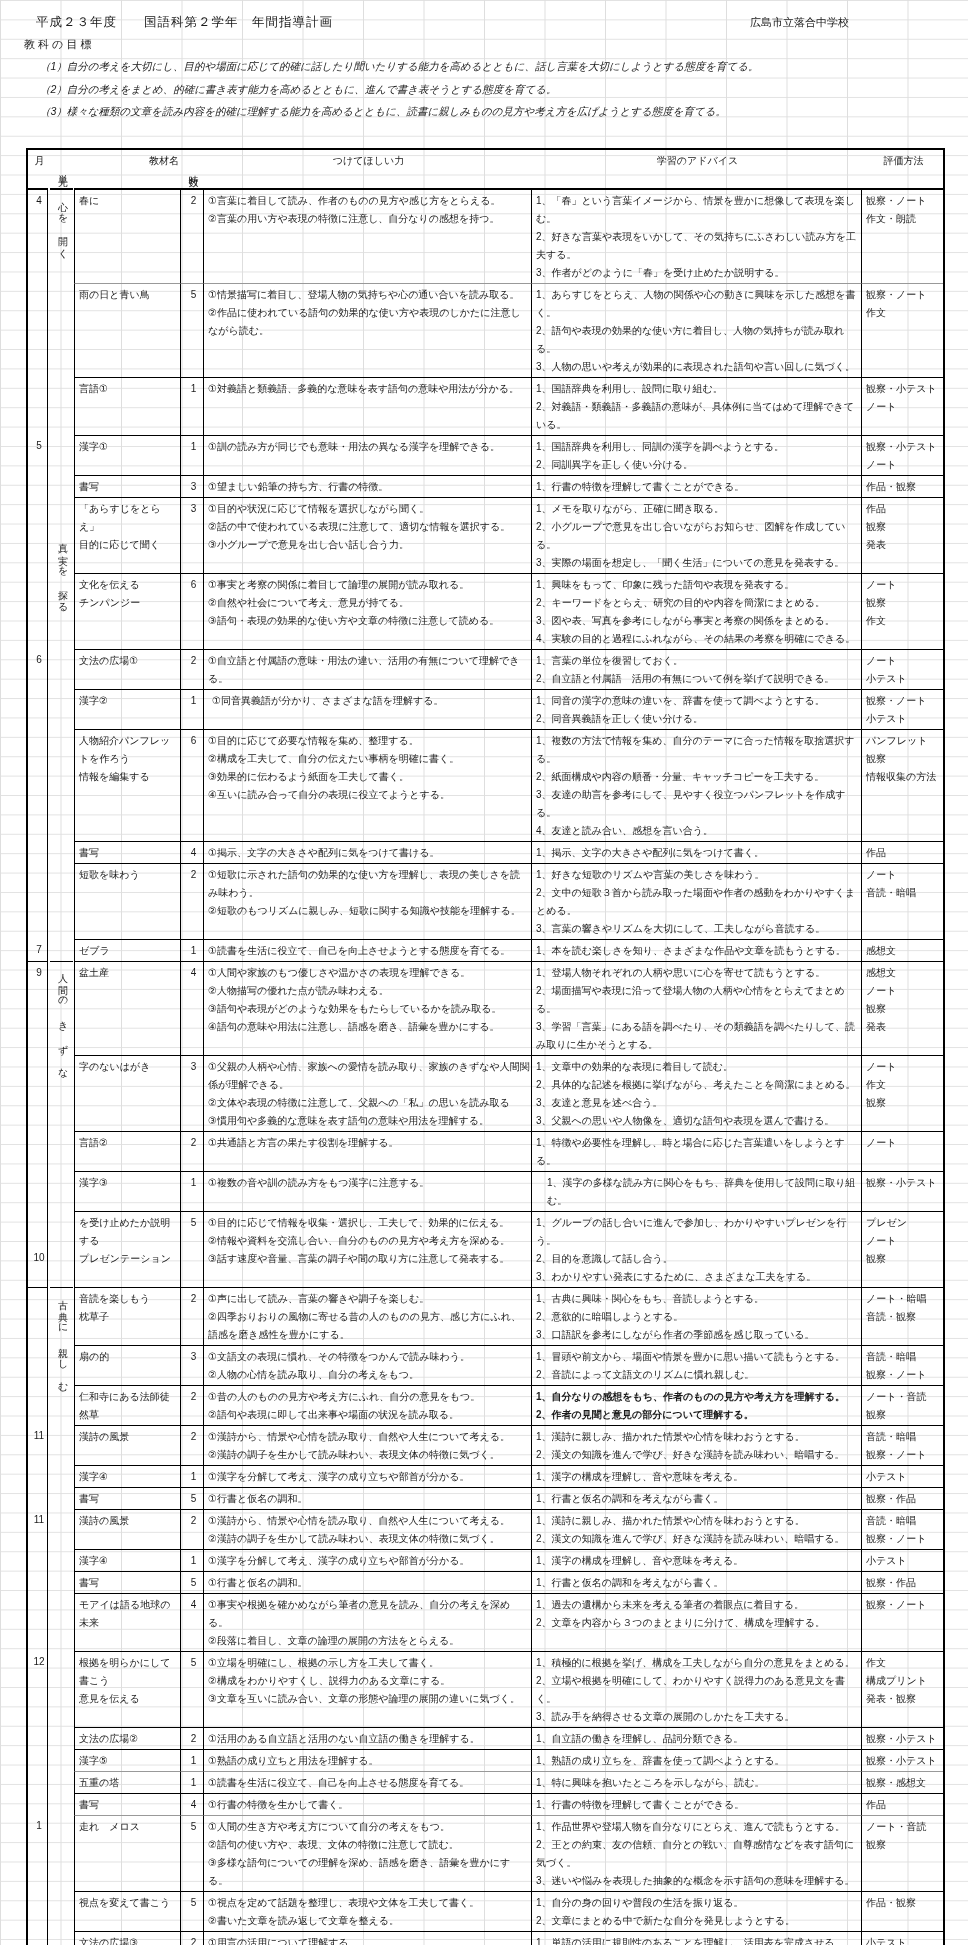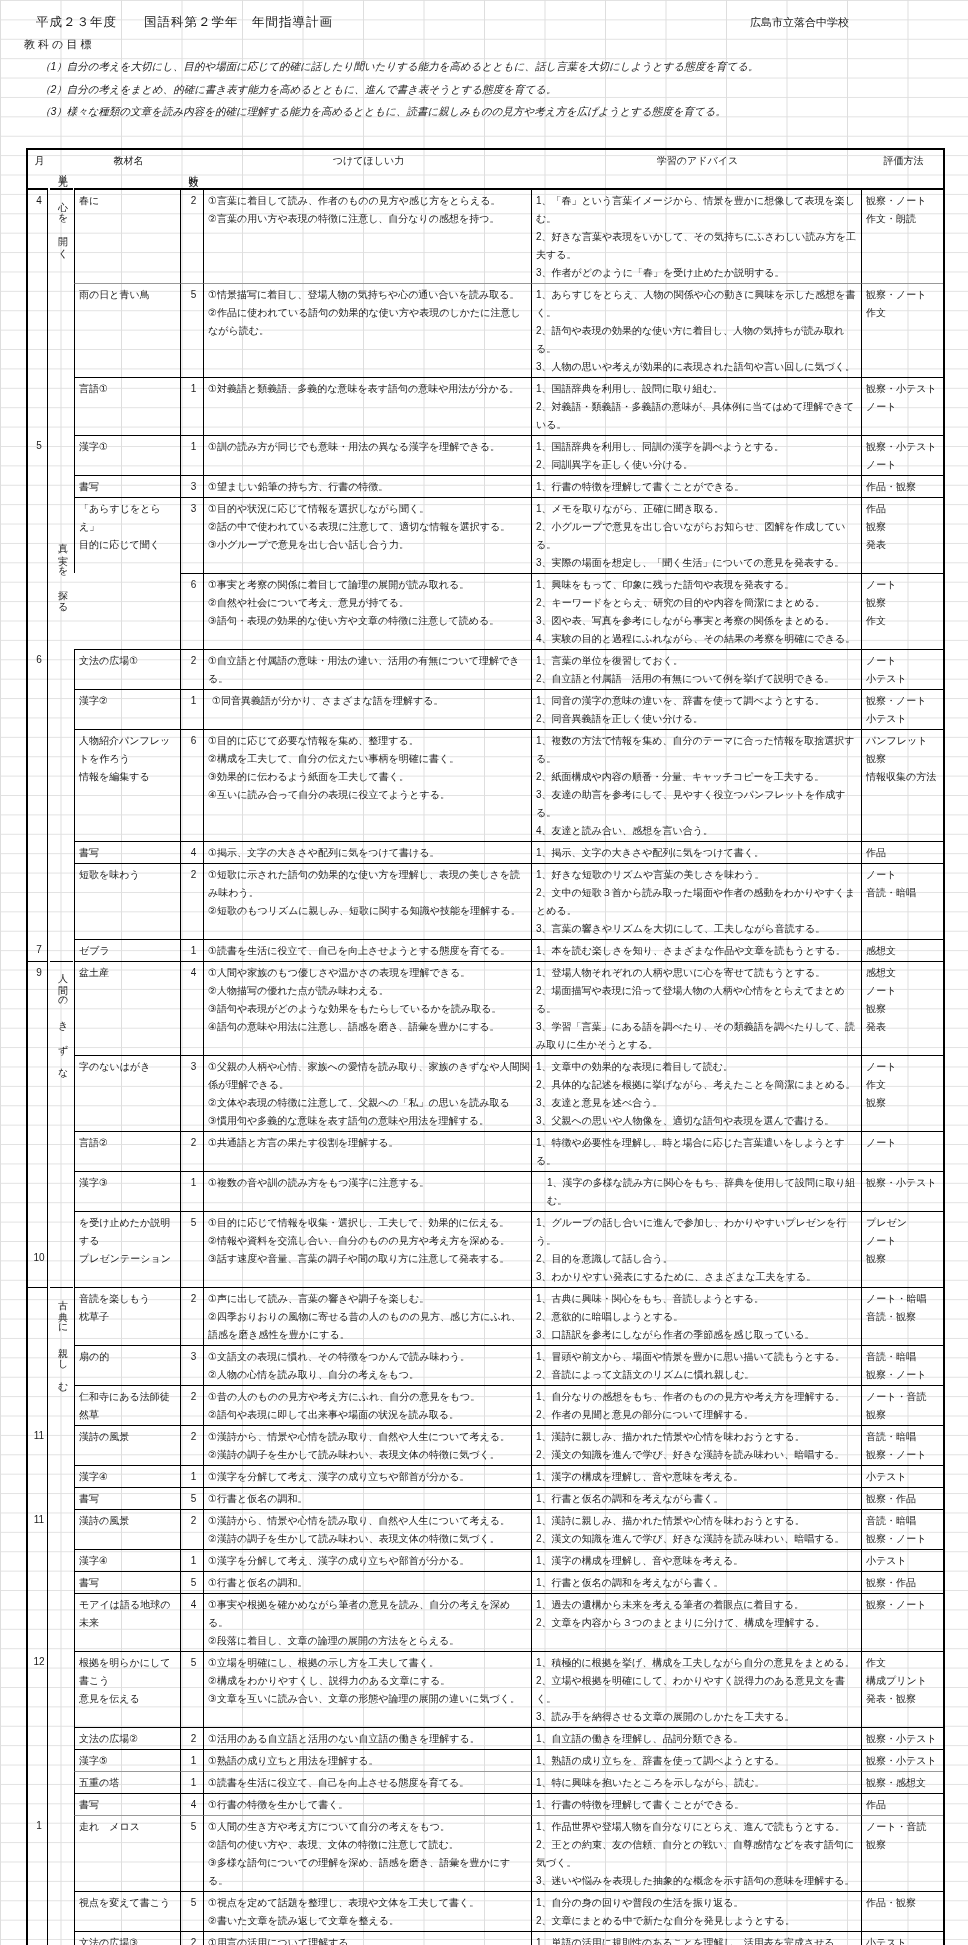--- a/index.html
+++ b/index.html
@@ -29,21 +29,21 @@
   .grid{
     display:grid;
     grid-template-columns:20px 26px 106px 23px 328px 330px 82px;
     width:915px;
     margin-left:26px;
     border:2px solid #000;
     box-sizing:content-box;
   }
   .grid>div{font-size:10px;line-height:18px;box-sizing:border-box;padding:2px 1px 1px 4px;}
   .hd{height:40px;border-bottom:2px solid #000;text-align:center;padding-top:3px;}
-  .hd-material{text-align:center;}
+  .hd-material{text-align:right;}
   .hd-unit,.hd-hours{writing-mode:vertical-rl;text-orientation:upright;justify-self:center;padding:3px 0 0 0;letter-spacing:3px;}
   .c-month{border-right:1px solid #000;text-align:center;padding-left:0;}
   .c-unit{writing-mode:vertical-rl;text-orientation:upright;letter-spacing:12px;justify-self:center;padding:4px 0 0 0;overflow:visible;}
   .c-mat,.c-hours,.c-skills,.c-advice,.c-eval{border-left:1px solid #000;}
   .c-hours{text-align:center;padding-left:0;}
   .slot{min-height:18px;}
   .sb{border-top:1px solid #000;}
   .sg{border-top:1px solid #999;}
 </style>
 </head>
@@ -166,20 +166,24 @@
         <div class="slot">1、メモを取りながら、正確に聞き取る。</div>
         <div class="slot">2、小グループで意見を出し合いながらお知らせ、図解を作成している。</div>
         <div class="slot">3、実際の場面を想定し、「聞く生活」についての意見を発表する。</div>
       </div>
       <div class="c-eval sb" style="grid-area: 7 / 7;">
         <div class="slot">作品</div>
         <div class="slot">観察</div>
         <div class="slot">発表</div>
       </div>
       <div class="c-month" style="grid-area: 8 / 1;"></div>
+      <div class="c-mat sb" style="grid-area: 8 / 3;">
+        <div class="slot">文化を伝える</div>
+        <div class="slot">チンパンジー</div>
+      </div>
       <div class="c-hours sb" style="grid-area: 8 / 4;">6</div>
       <div class="c-skills sb" style="grid-area: 8 / 5;">
         <div class="slot">①事実と考察の関係に着目して論理の展開が読み取れる。</div>
         <div class="slot">②自然や社会について考え、意見が持てる。</div>
         <div class="slot">③語句・表現の効果的な使い方や文章の特徴に注意して読める。</div>
       </div>
       <div class="c-advice sb" style="grid-area: 8 / 6;">
         <div class="slot">1、興味をもって、印象に残った語句や表現を発表する。</div>
         <div class="slot">2、キーワードをとらえ、研究の目的や内容を簡潔にまとめる。</div>
         <div class="slot">3、図や表、写真を参考にしながら事実と考察の関係をまとめる。</div>
@@ -421,21 +425,21 @@
       </div>
       <div class="c-month" style="grid-area: 22 / 1;"></div>
       <div class="c-mat sb" style="grid-area: 22 / 3;">
         <div class="slot">仁和寺にある法師徒然草</div>
       </div>
       <div class="c-hours sb" style="grid-area: 22 / 4;">2</div>
       <div class="c-skills sb" style="grid-area: 22 / 5;">
         <div class="slot">①昔の人のものの見方や考え方にふれ、自分の意見をもつ。</div>
         <div class="slot">②語句や表現に即して出来事や場面の状況を読み取る。</div>
       </div>
-      <div class="c-advice sb" style="grid-area: 22 / 6;">
+      <div class="c-advice sb" style="grid-area: 22 / 6; font-weight: bold;">
         <div class="slot">1、自分なりの感想をもち、作者のものの見方や考え方を理解する。</div>
         <div class="slot">2、作者の見聞と意見の部分について理解する。</div>
       </div>
       <div class="c-eval sb" style="grid-area: 22 / 7;">
         <div class="slot">ノート・音読</div>
         <div class="slot">観察</div>
       </div>
       <div class="c-month" style="grid-area: 23 / 1;">11</div>
       <div class="c-mat sb" style="grid-area: 23 / 3;">
         <div class="slot">漢詩の風景</div>

